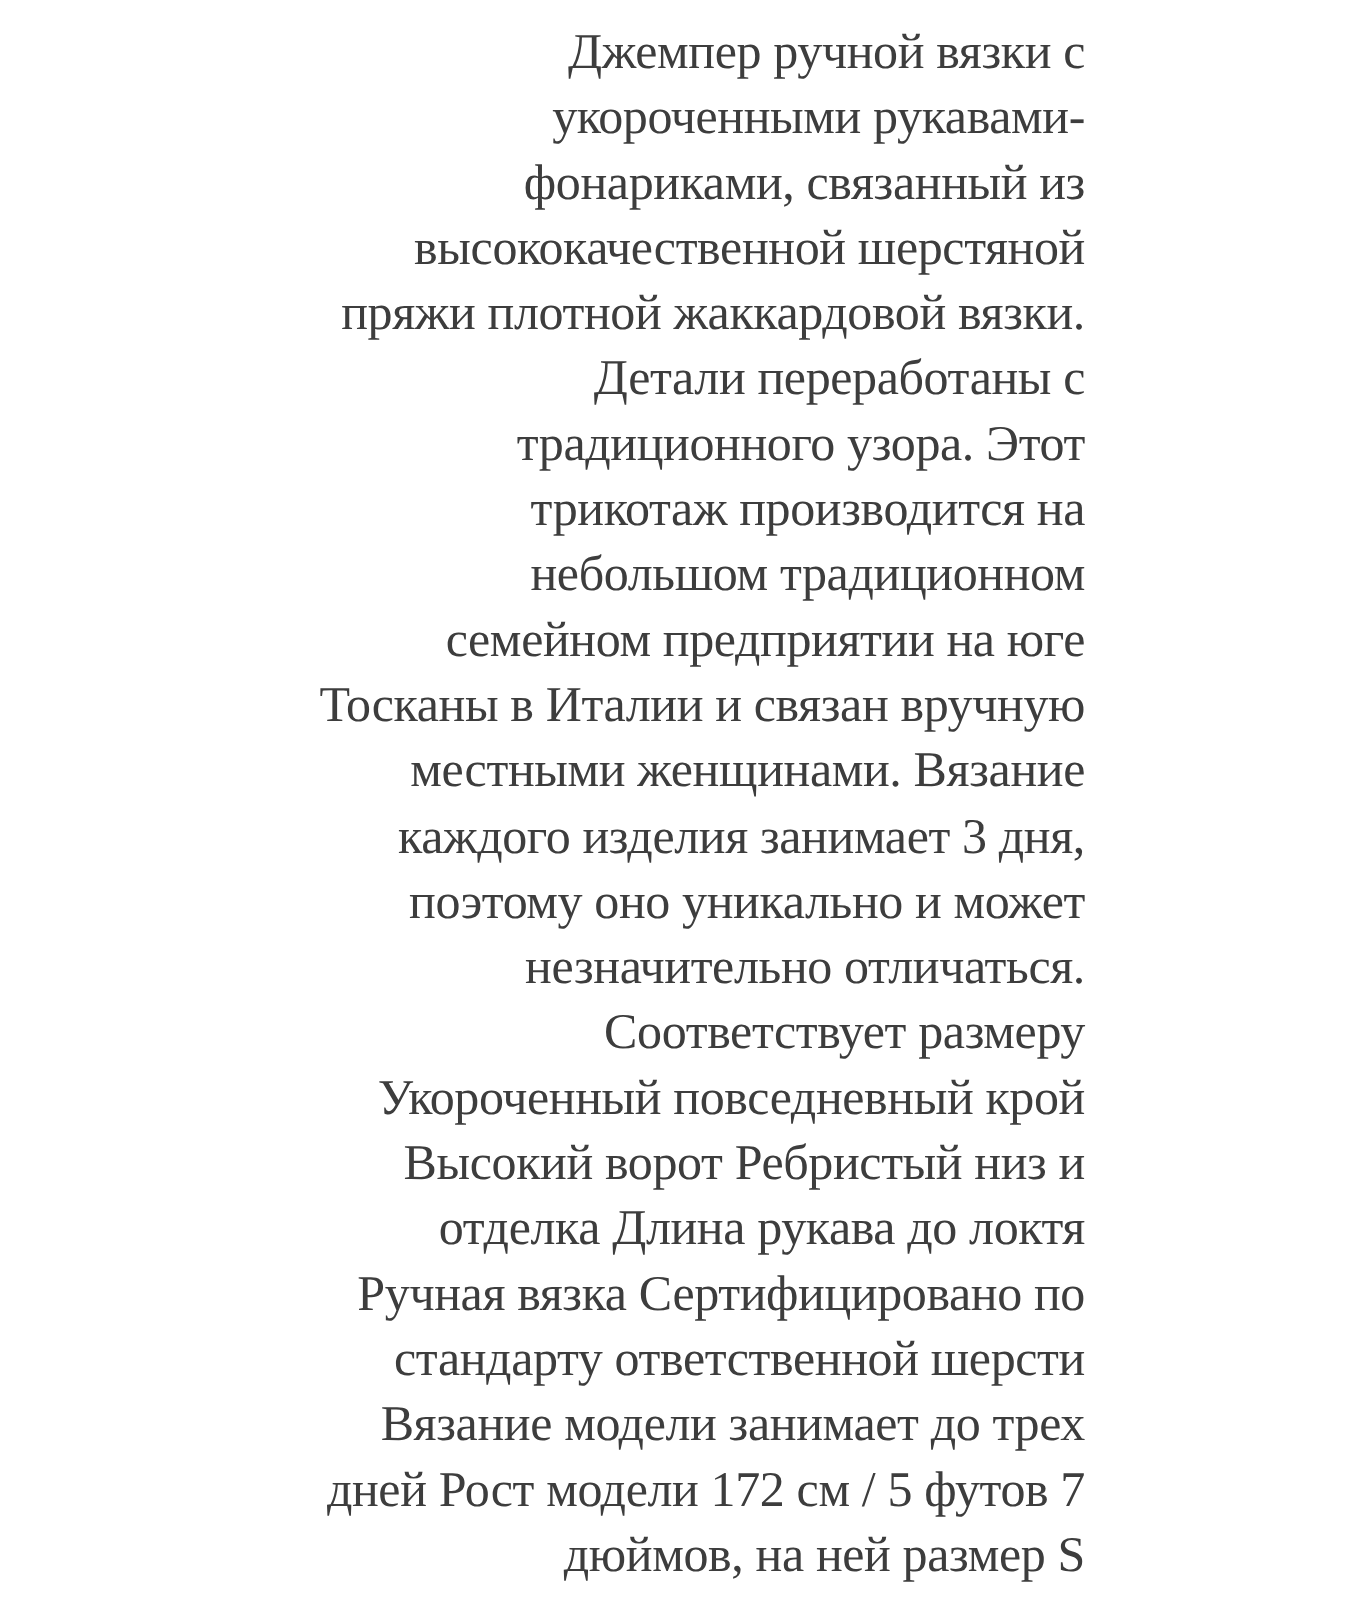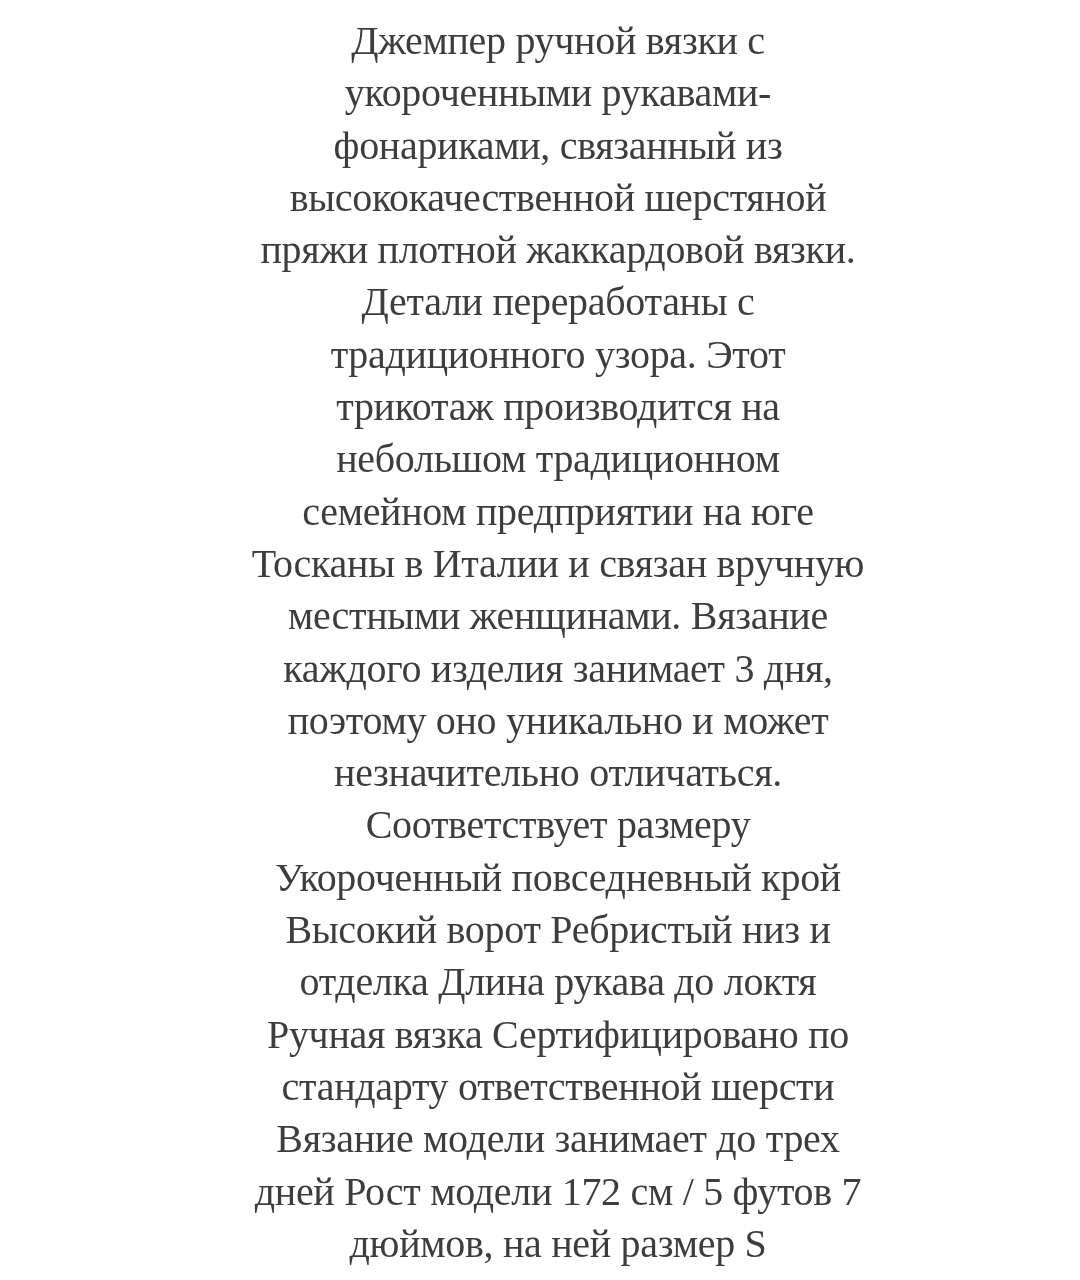--- a/index.html
+++ b/index.html
@@ -17,21 +17,21 @@
   .description-block {
     position: absolute;
     left: 248px;
     top: 15px;
     width: 620px;
     font-size: 40px;
     line-height: 52.3px;
     letter-spacing: -0.3px;
     color: #3d3d3d;
     white-space: pre-line;
-    text-align: center;
+    text-align: right;
   }
 </style>
 </head>
 <body>
 
 <div class="description-block">Джемпер ручной вязки с
 укороченными рукавами-
 фонариками, связанный из
 высококачественной шерстяной
 пряжи плотной жаккардовой вязки.

